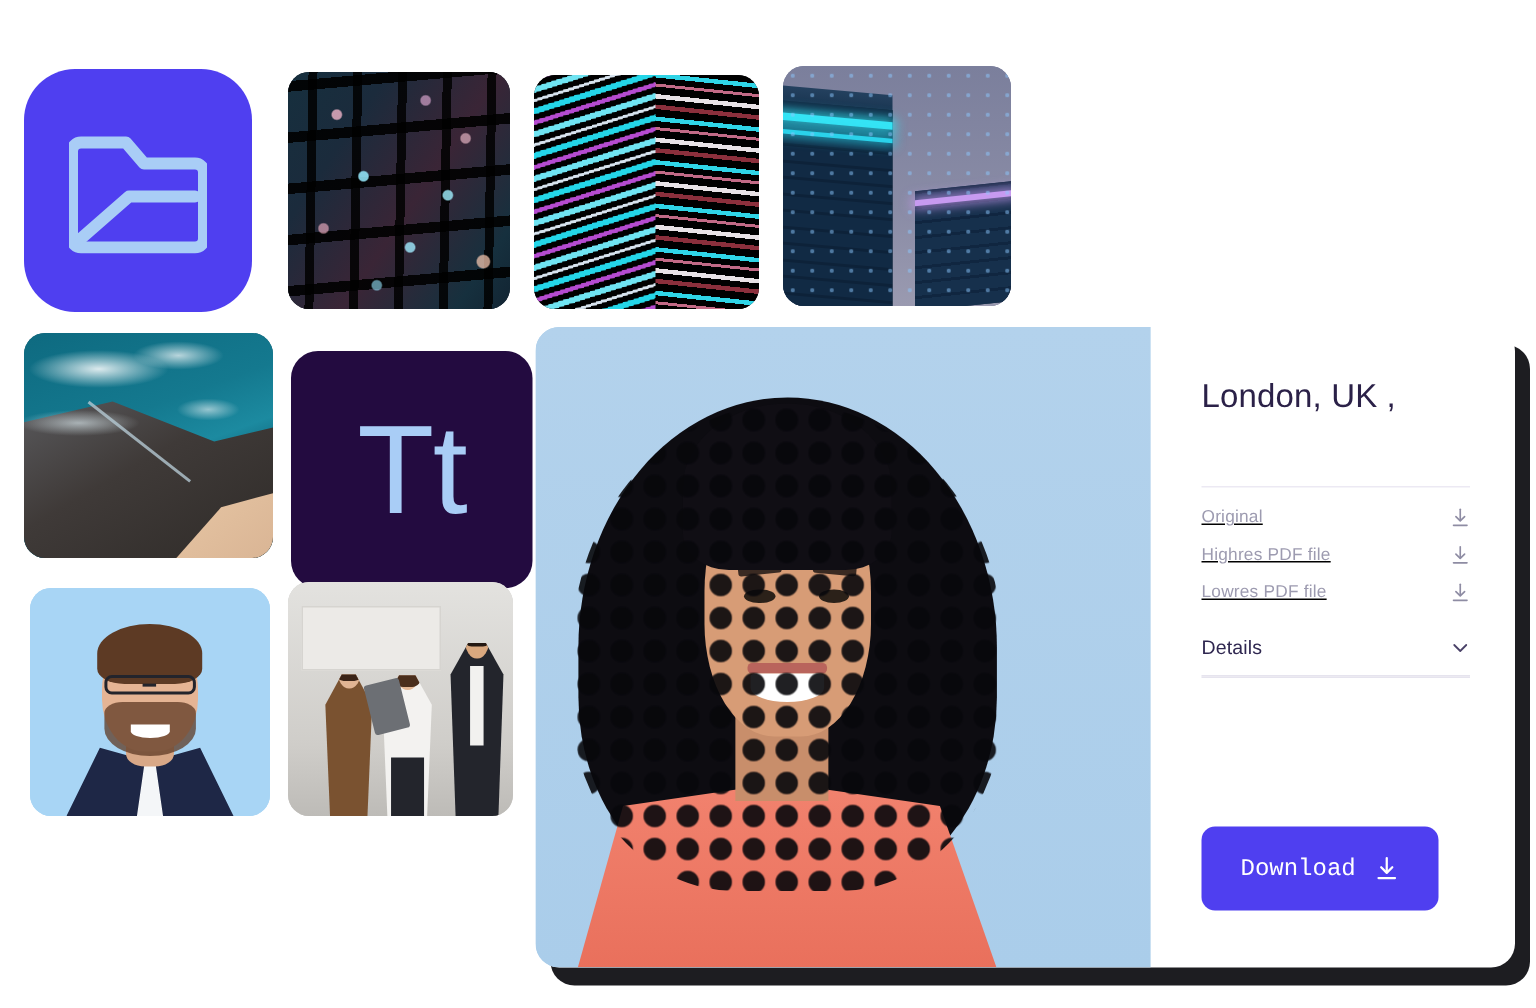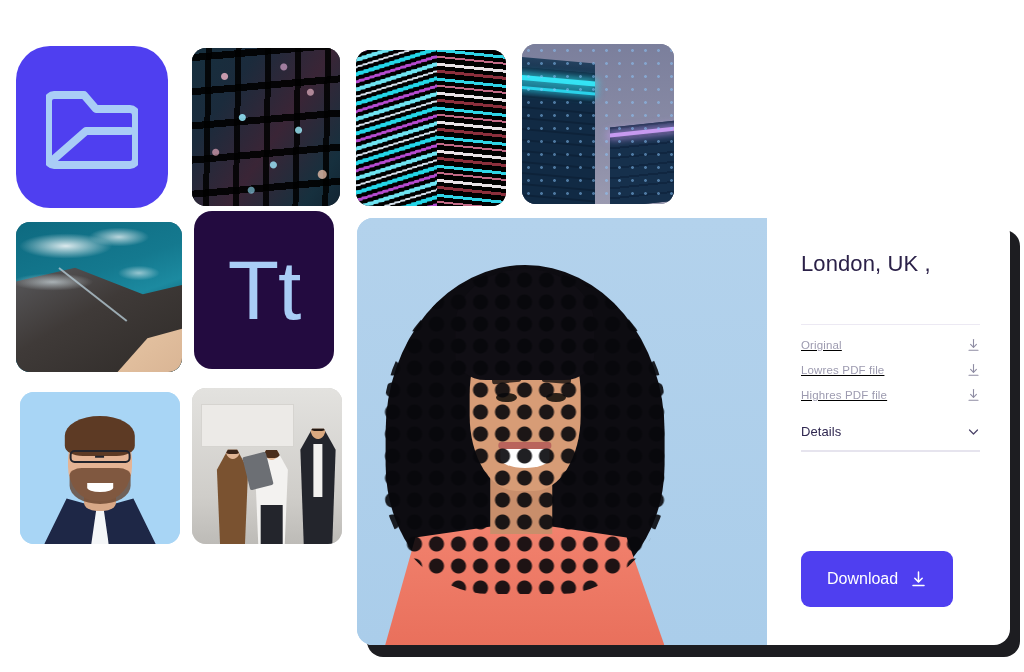--- a/index.html
+++ b/index.html
@@ -19,21 +19,21 @@
   .folder-tile {
     left: 16px; top: 46px; width: 152px; height: 162px;
     border-radius: 34px;
     background: #4f3ff0;
     display: flex; align-items: center; justify-content: center;
   }
   .folder-tile svg { width: 92px; height: 84px; display: block; }
 
   
   .tt-tile {
-    left: 194px; top: 211px; width: 140px; height: 158px;
+    left: 194px; top: 234px; width: 161px; height: 158px;
     border-radius: 18px;
     background: #230b40;
     display: flex; align-items: center; justify-content: center;
   }
   .tt-tile .tt-text {
     color: #a9cdf6; font-size: 84px; font-weight: 400;
     letter-spacing: -1px; line-height: 1;
     font-family: "Liberation Sans", sans-serif;
   }
 
@@ -228,21 +228,21 @@
     padding: 4px 0 7px 0; cursor: pointer;
   }
   .sub-row .sub-label { font-size: 11.5px; color: #9d9bb0; letter-spacing:.15px; }
   .dl-ico { width: 13px; height: 14px; }
   .dl-ico svg { display:block; width:13px; height:14px; }
 
   .download-btn {
     position: absolute; left: 34px; bottom: 38px;
     background: #4f3ff0; color: #fff; border: none; border-radius: 9px;
     height: 56px; padding: 0 26px; display: inline-flex; align-items: center; gap: 12px;
-    font-size: 16px; font-family: Liberation Sans, sans-serif; cursor: pointer;
+    font-size: 16px; font-family: Liberation Mono, monospace; cursor: pointer;
   }
   .download-btn .btn-ico svg { display:block; width:17px; height:18px; }
 </style>
 </head>
 <body>
 
 <div id="stage">
 
   <div class="tile folder-tile">
     <span>
@@ -348,31 +348,31 @@
             <span class="sub-label">Original</span>
             <span class="dl-ico">
               <svg viewBox="0 0 13 14" fill="none" xmlns="http://www.w3.org/2000/svg">
                 <path d="M6.5 1.5 V9" stroke="#8e8ca3" stroke-width="1.1" stroke-linecap="round"></path>
                 <path d="M3.6 6.4 L6.5 9.3 L9.4 6.4" stroke="#8e8ca3" stroke-width="1.1" stroke-linecap="round" stroke-linejoin="round"></path>
                 <path d="M2 12.2 H11" stroke="#8e8ca3" stroke-width="1.1" stroke-linecap="round"></path>
               </svg>
             </span>
           </div>
           <div class="sub-row">
-            <span class="sub-label">Lowres PDF file</span>
+            <span class="sub-label">Highres PDF file</span>
             <span class="dl-ico">
               <svg viewBox="0 0 13 14" fill="none" xmlns="http://www.w3.org/2000/svg">
                 <path d="M6.5 1.5 V9" stroke="#8e8ca3" stroke-width="1.1" stroke-linecap="round"></path>
                 <path d="M3.6 6.4 L6.5 9.3 L9.4 6.4" stroke="#8e8ca3" stroke-width="1.1" stroke-linecap="round" stroke-linejoin="round"></path>
                 <path d="M2 12.2 H11" stroke="#8e8ca3" stroke-width="1.1" stroke-linecap="round"></path>
               </svg>
             </span>
           </div>
           <div class="sub-row">
-            <span class="sub-label">Highres PDF file</span>
+            <span class="sub-label">Lowres PDF file</span>
             <span class="dl-ico">
               <svg viewBox="0 0 13 14" fill="none" xmlns="http://www.w3.org/2000/svg">
                 <path d="M6.5 1.5 V9" stroke="#8e8ca3" stroke-width="1.1" stroke-linecap="round"></path>
                 <path d="M3.6 6.4 L6.5 9.3 L9.4 6.4" stroke="#8e8ca3" stroke-width="1.1" stroke-linecap="round" stroke-linejoin="round"></path>
                 <path d="M2 12.2 H11" stroke="#8e8ca3" stroke-width="1.1" stroke-linecap="round"></path>
               </svg>
             </span>
           </div>
         </div>
 

